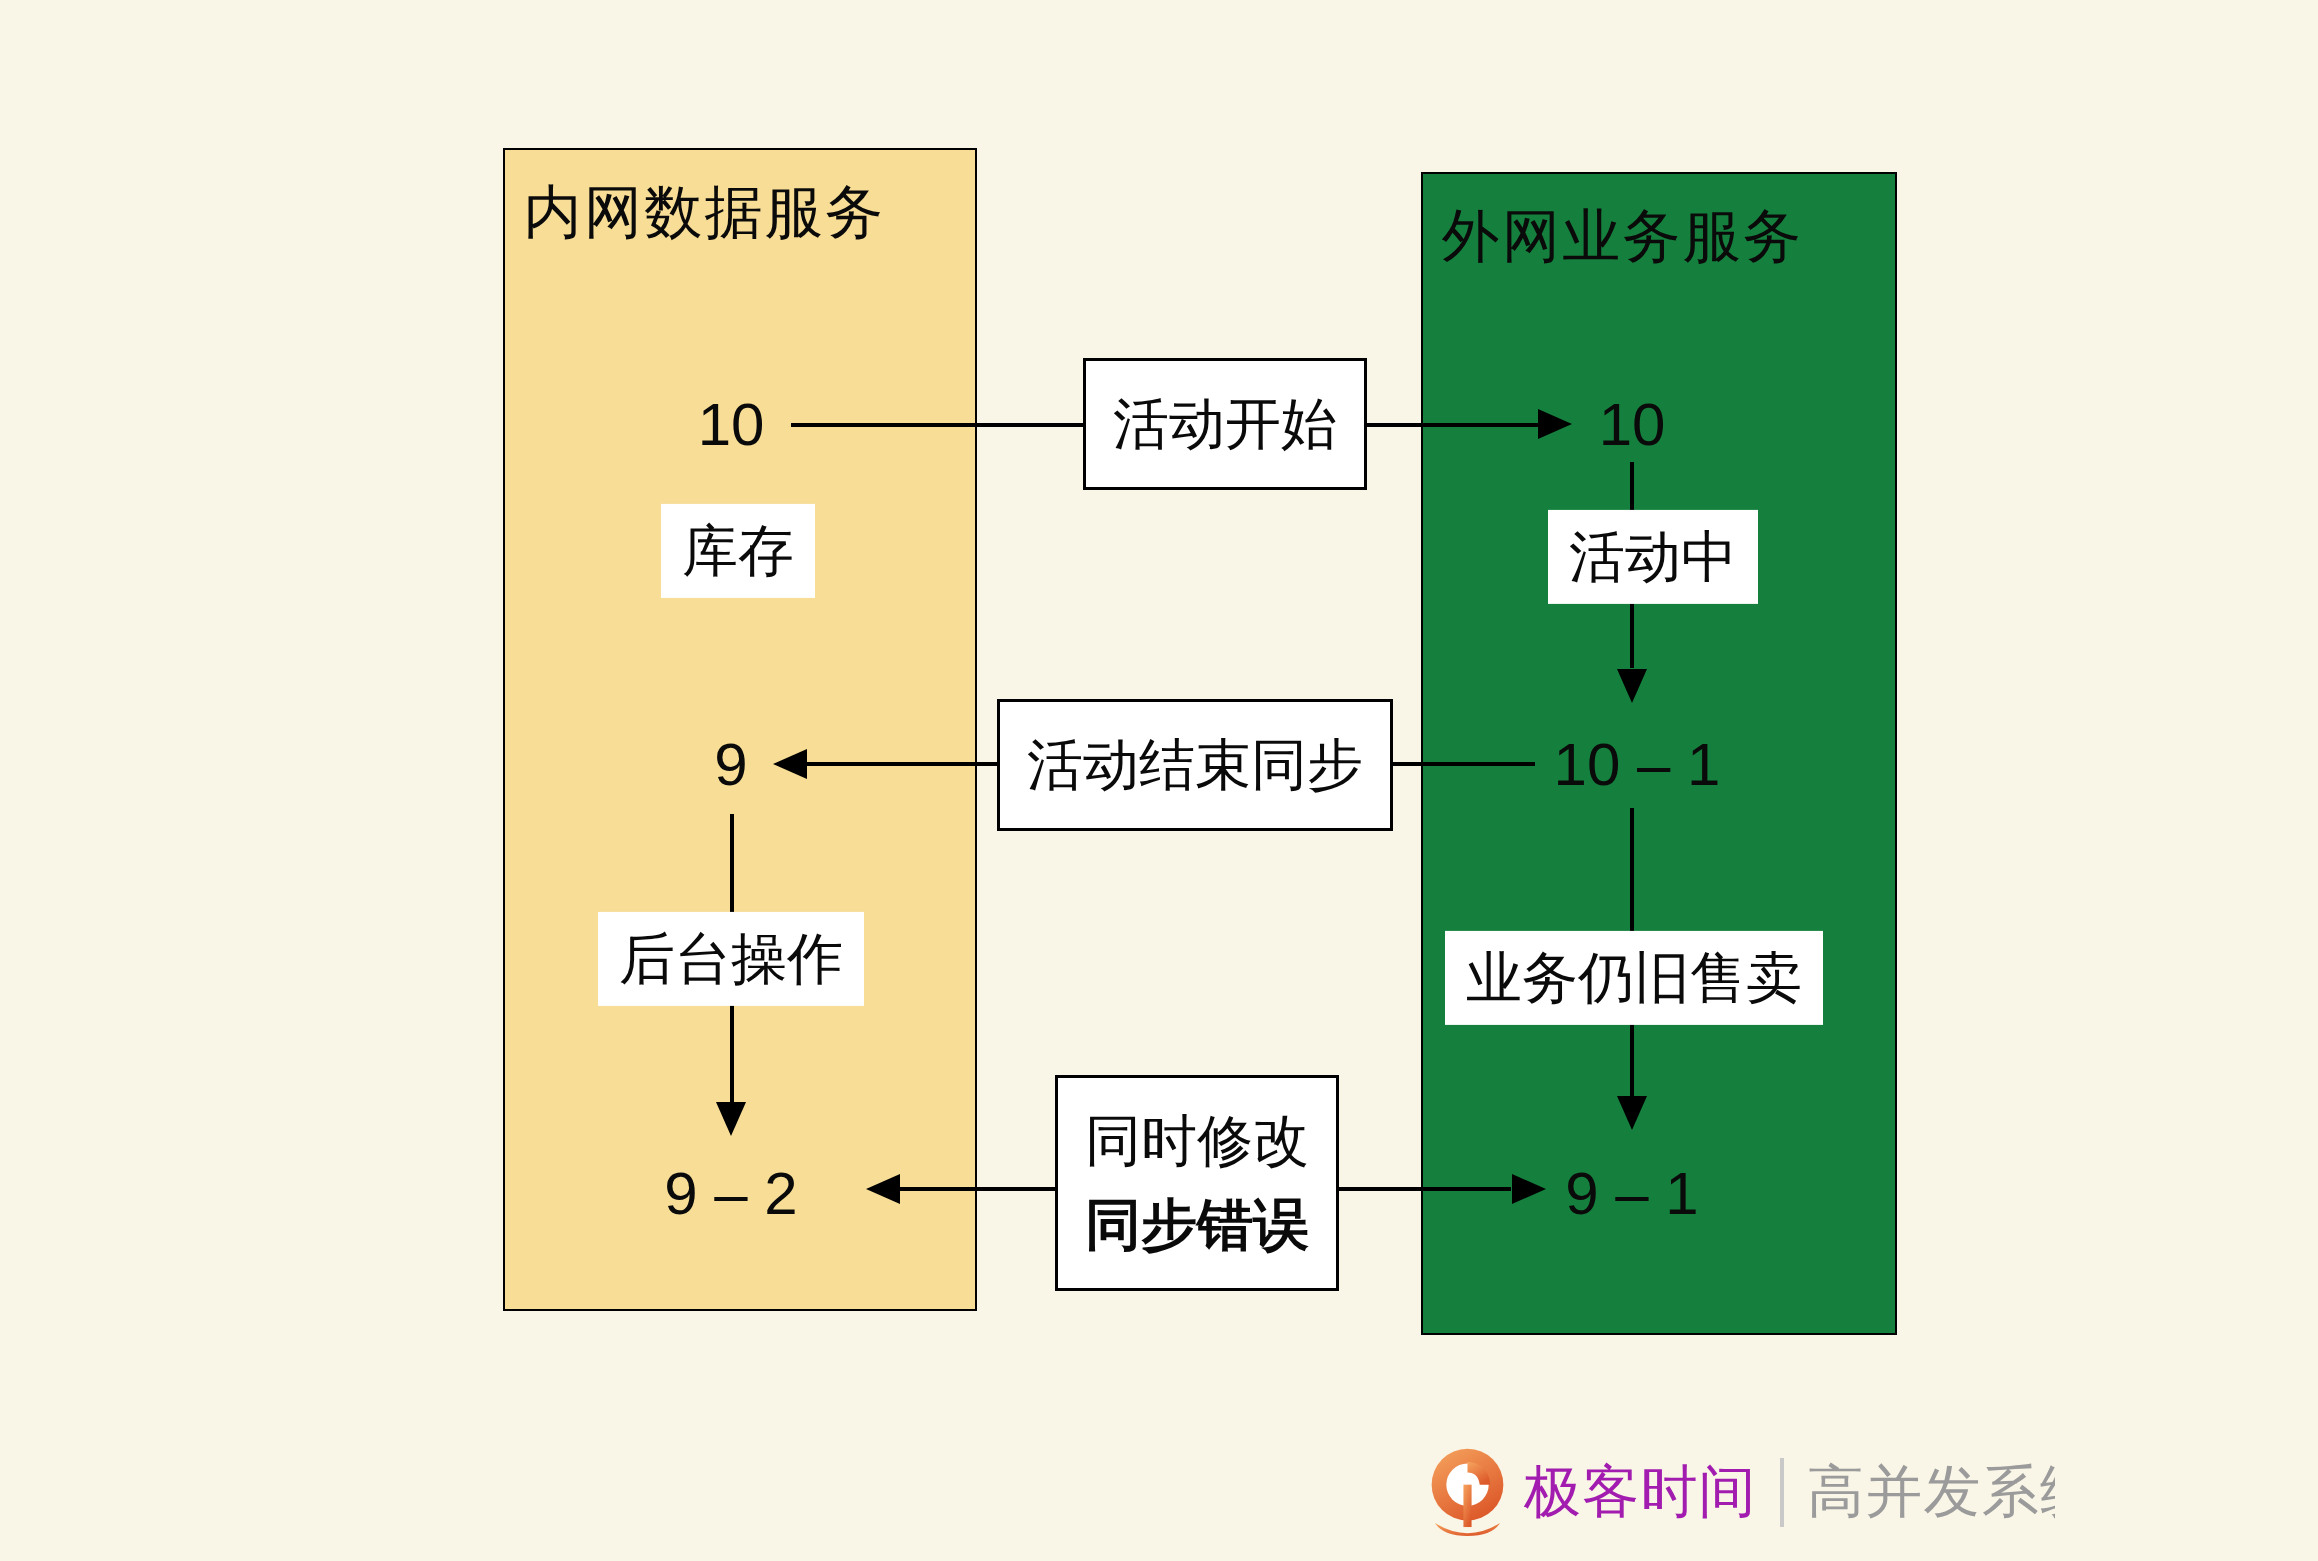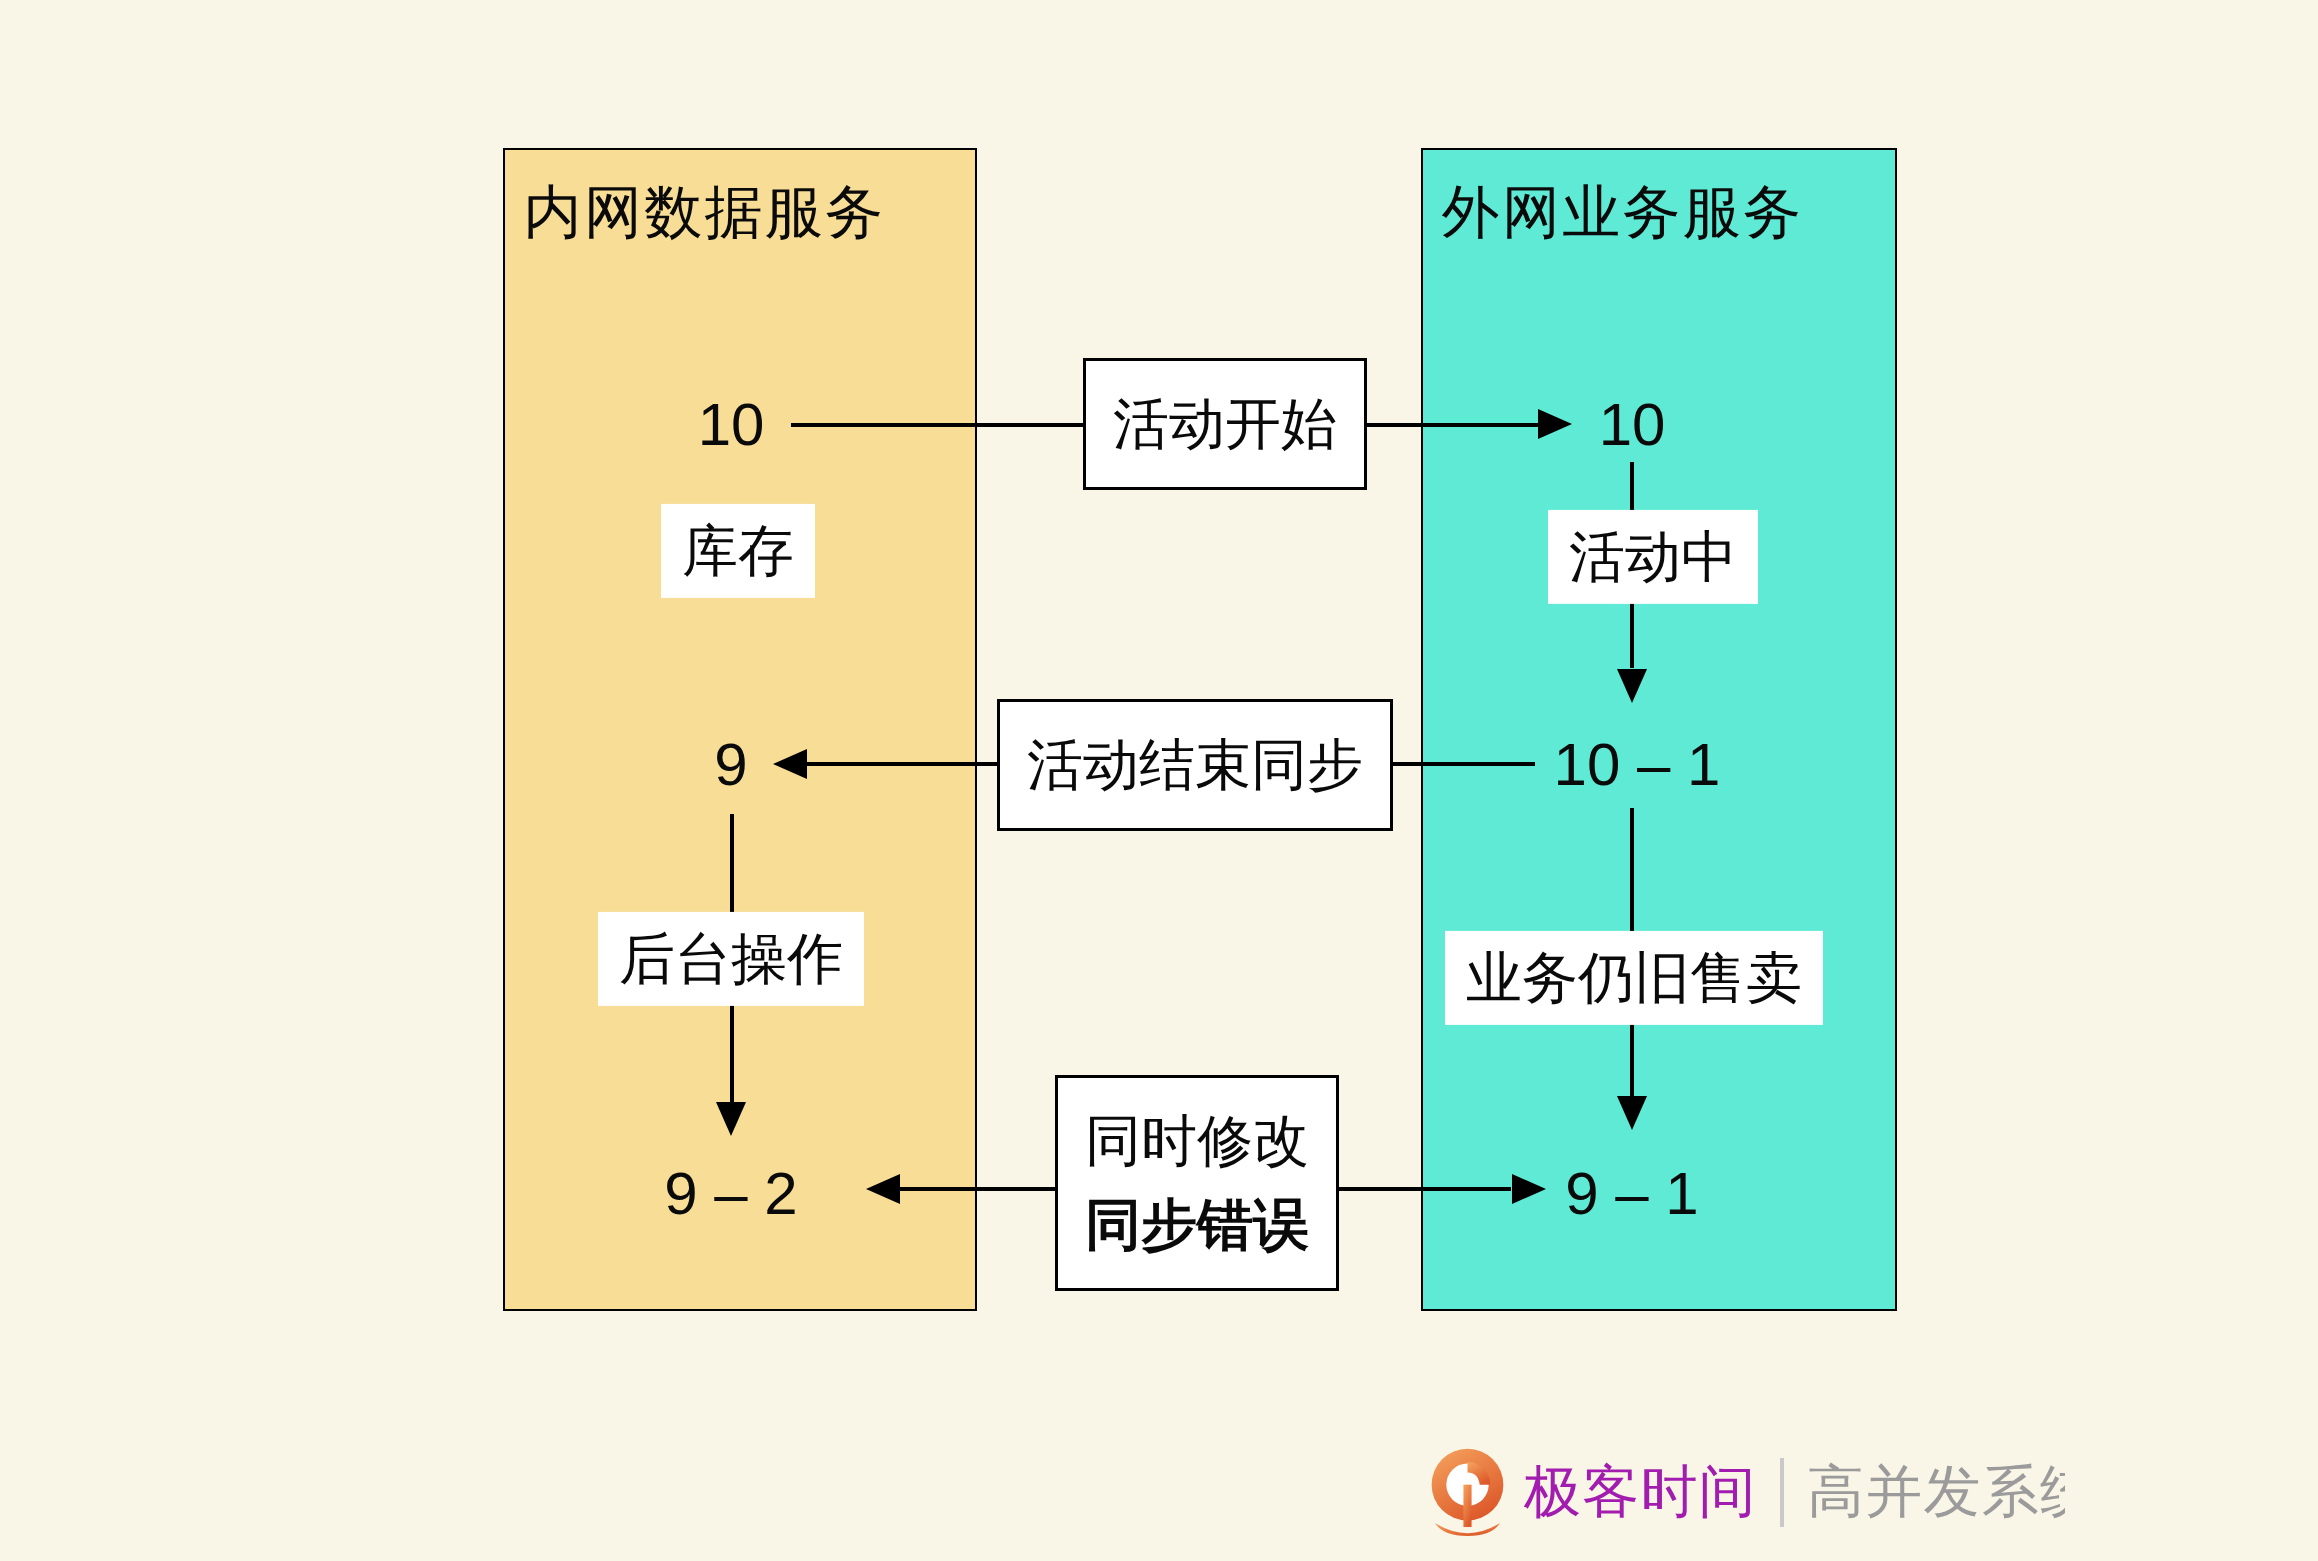--- a/index.html
+++ b/index.html
@@ -1,21 +1,20 @@
 <!DOCTYPE html>
 <html style="font-size:9.3px"><head>
 <meta charset="utf-8">
 <style>
   html,body{margin:0;padding:0;background:#f9f6e7;}
   #canvas{
     position:relative;width:2055px;height:1561px;overflow:hidden;
     background:#f9f6e7;
     font-family:"Liberation Sans","DejaVu Sans",sans-serif;
     color:#0a0a0a;
-    padding-left:10px;
   }
   .panel{position:absolute;top:148px;height:1163px;border:2.9px solid #000;box-sizing:border-box;}
   .panel-left{left:503px;width:474px;}
   .panel-right{left:1421px;width:476px;}
   .panel-title{position:absolute;top:24.4px;left:18.6px;font-size:58px;letter-spacing:2.3px;white-space:nowrap;}
   .value{position:absolute;transform:translate(-50%,-50%);font-size:60px;white-space:nowrap;}
   .chip{
     position:absolute;transform:translate(-50%,-50%);
     background:#ffffff;font-size:56px;white-space:nowrap;
     padding:16.3px 21px;line-height:1.1;
@@ -41,21 +40,21 @@
   .watermark-text{font-size:57px;letter-spacing:1.2px;}
 </style>
 </head>
 <body>
 
 <div id="canvas" style="background-color: rgb(249, 246, 231);">
 
   <div class="panel panel-left" style="background-color: rgb(247, 221, 150);">
     <div class="panel-title">内网数据服务</div>
   </div>
-  <div class="panel panel-right" style="background-color: #5eead4;">
+  <div class="panel panel-right" style="background-color: #15803d; margin-top: 24px;">
     <div class="panel-title">外网业务服务</div>
   </div>
 
   <div class="hline" style="left:791px;top:423px;width:750px;"></div>
   <div class="arrow arrow-right" style="left:1538px;top:409px;"></div>
 
   <div class="hline" style="left:805px;top:762px;width:730px;"></div>
   <div class="arrow arrow-left" style="left:773px;top:749px;"></div>
 
   <div class="hline" style="left:900px;top:1187px;width:166px;"></div>

